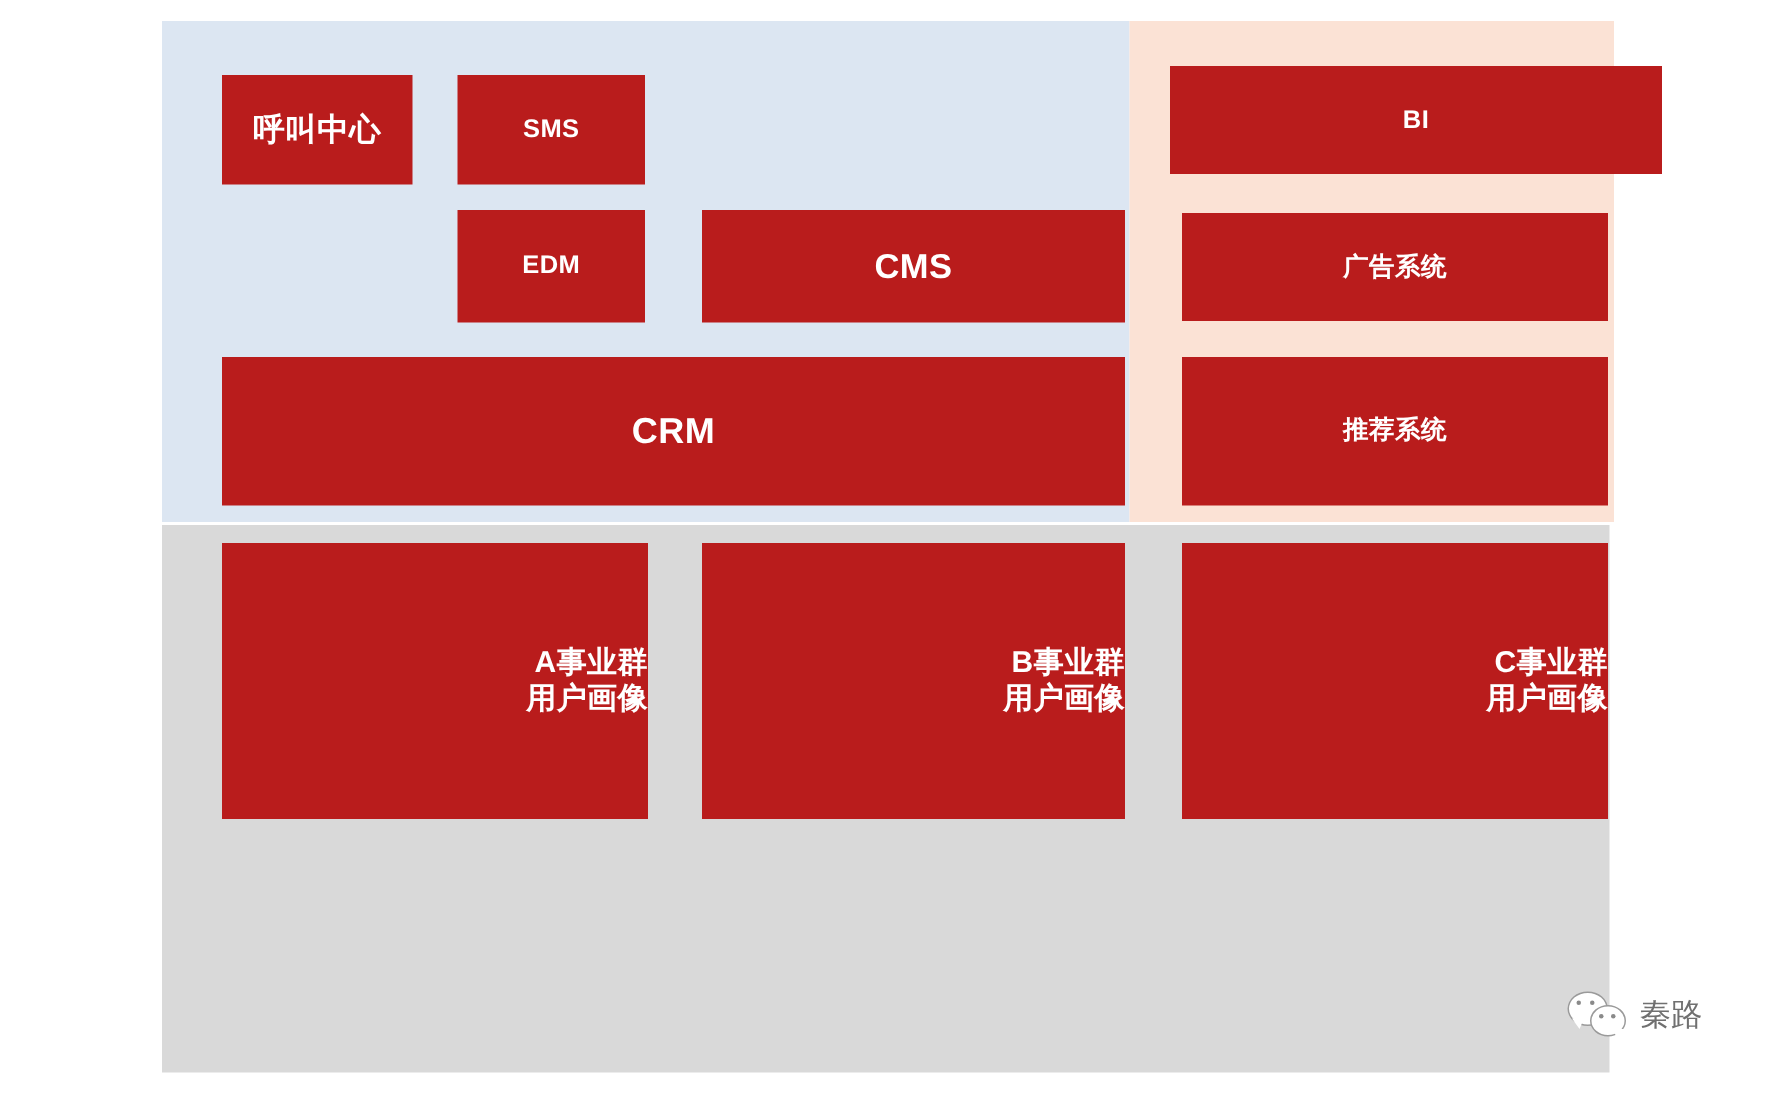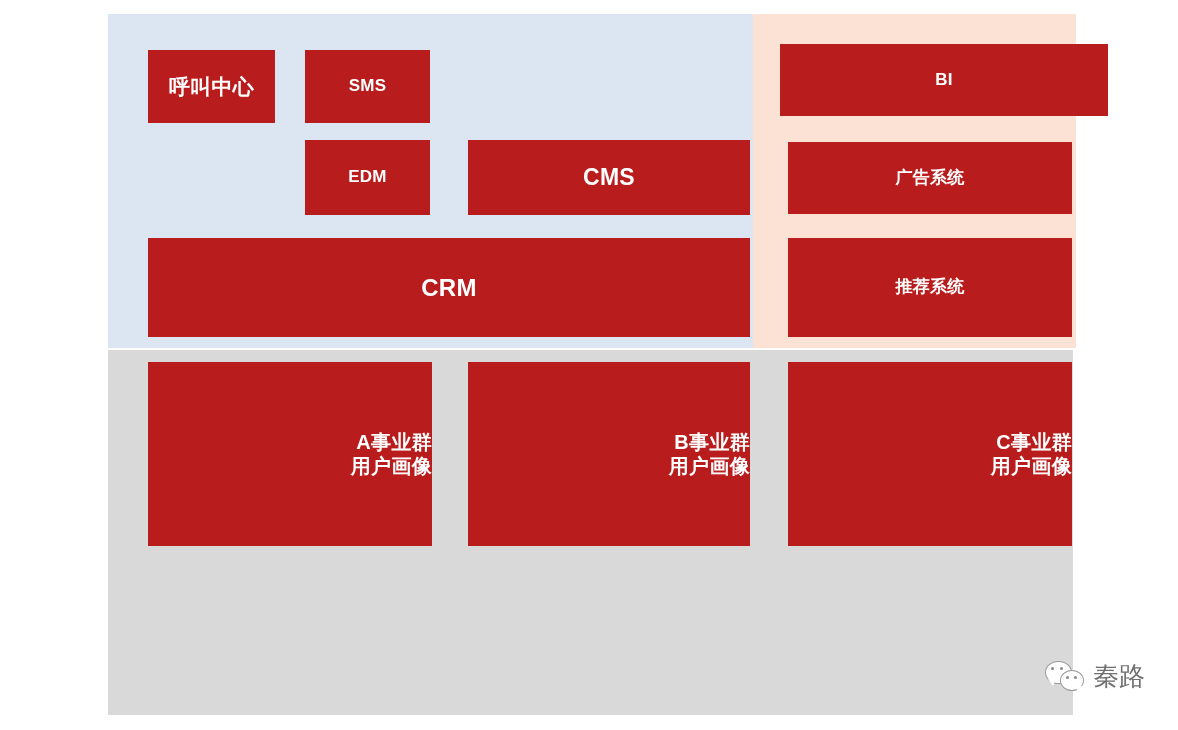--- a/index.html
+++ b/index.html
@@ -156,21 +156,21 @@
   }
   .wechat-logo .tail-small {
     position: absolute;
     left: 30px; top: 27px;
     width: 0; height: 0;
     border-left: 3px solid transparent;
     border-right: 5px solid transparent;
     border-top: 6px solid #ffffff;
   }
   .watermark-label {
-    font-size: 26px;
+    font-size: 21px;
     color: #707070;
     font-family: "DejaVu Sans", sans-serif;
     white-space: nowrap;
   }
 </style>
 </head>
 <body>
 
 <div class="canvas">
 

